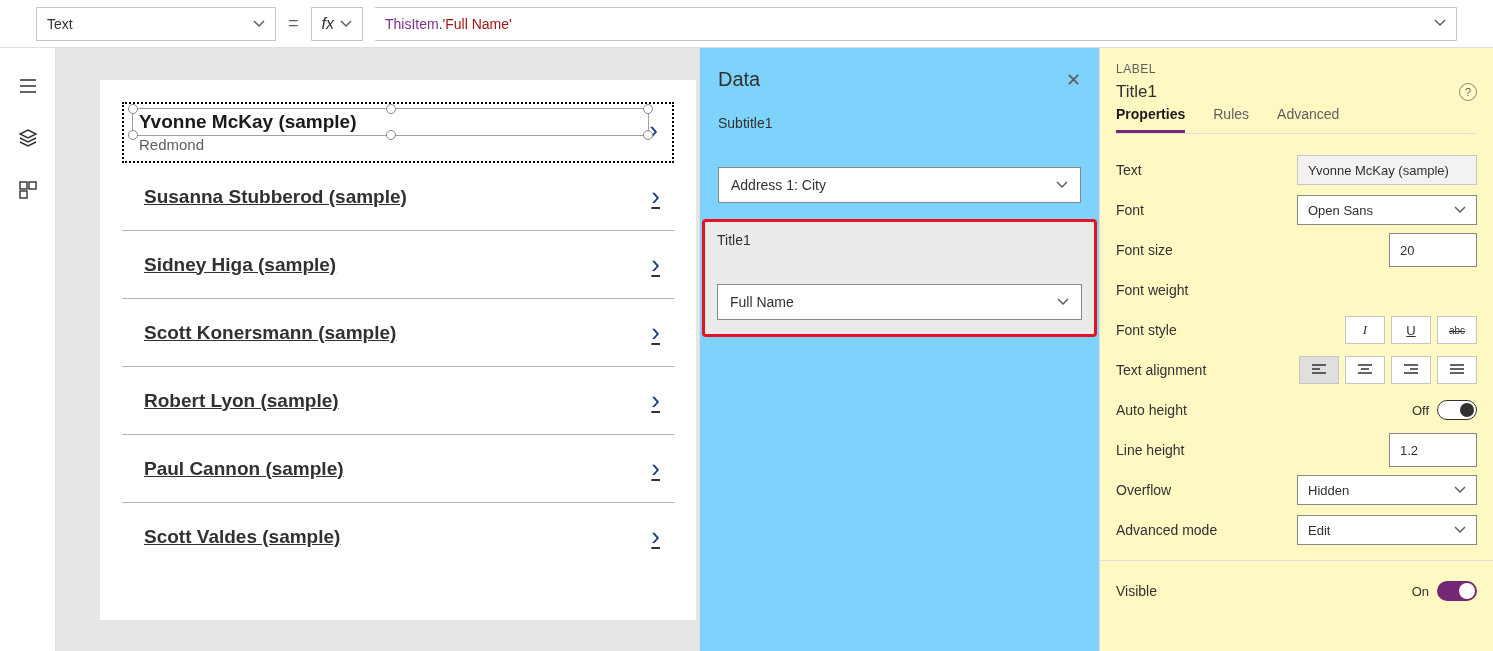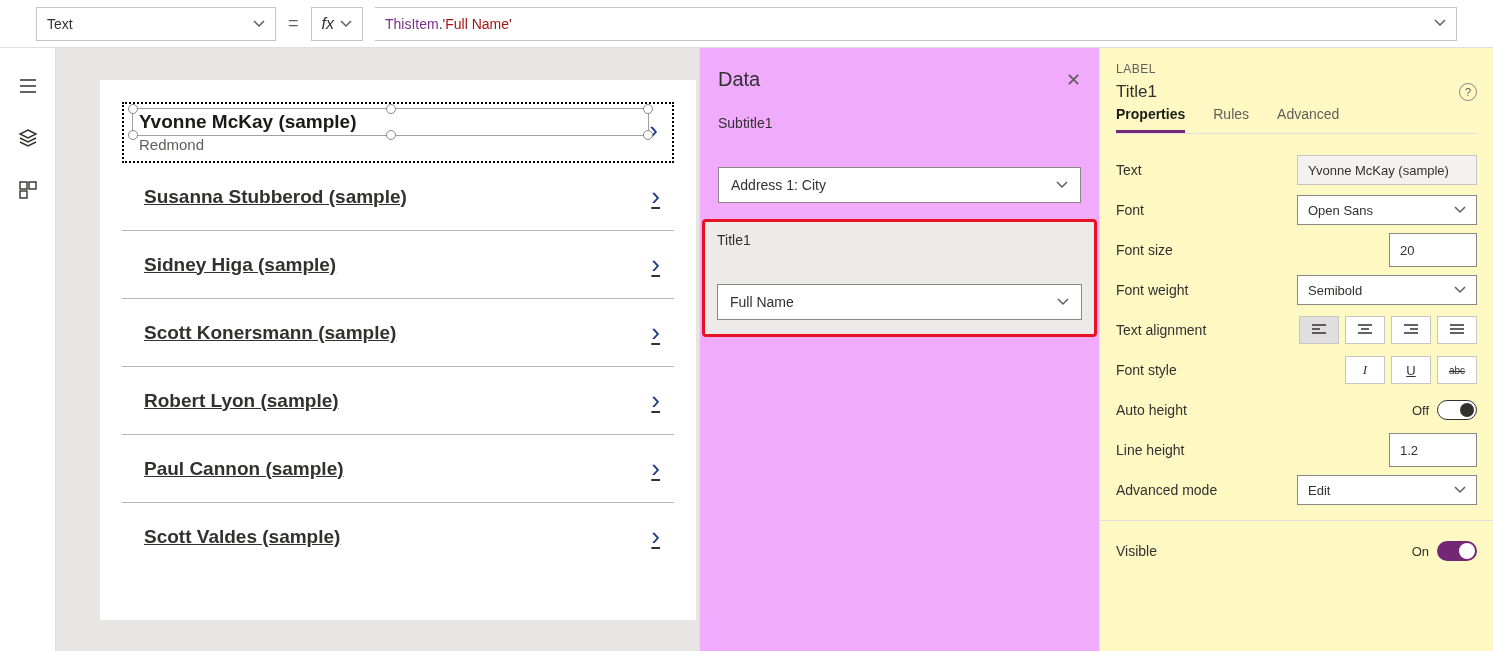--- a/index.html
+++ b/index.html
@@ -28,21 +28,21 @@
   .gal-title { font-size:19px; font-weight:600; color:#1b1a19; border:1px solid #a0a0a0; padding:2px 6px; position:relative; }
   .handle { position:absolute; width:10px; height:10px; border:1px solid #888; background:#fff; border-radius:50%; }
   .h-tl{top:-5px;left:-5px;} .h-tm{top:-5px;left:50%;margin-left:-5px;} .h-tr{top:-5px;right:-5px;}
   .h-bl{bottom:-5px;left:-5px;} .h-bm{bottom:-5px;left:50%;margin-left:-5px;} .h-br{bottom:-5px;right:-5px;}
   .gal-sub { font-size:15px; color:#605e5c; padding-left:7px; }
   .gal-row { border-bottom:1px solid #b9b7b5; padding:18px 14px 18px 22px; display:flex; align-items:center;text-decoration:underline; }
   .gal-row .t { font-size:19px; font-weight:600; flex:1; }
   .chev { color:#1b3a8a; font-size:26px; font-weight:300; }
 
   
-  .data-pane { position:absolute; right:0; top:0; bottom:0; width:400px; background:#f0abfc; border-left:1px solid #e1dfdd; padding:20px 18px; }
+  .data-pane { position:absolute; right:0; top:0; bottom:0; width:400px; background:#7dd3fc; border-left:1px solid #e1dfdd; padding:20px 18px; }
   .dp-head { display:flex; justify-content:space-between; align-items:center; font-size:20px; margin-bottom:24px; }
   .dp-close { font-size:18px; cursor:pointer; color:#605e5c; }
   .dp-label { font-size:14px; color:#323130; margin-bottom:6px; }
   .dp-dd { border:1px solid #8a8886; height:36px; display:flex; align-items:center; justify-content:space-between; padding:0 12px; font-size:14px; background:#fff;margin-top:36px; }
   .dp-block { margin-bottom:16px; }
   .dp-hl { border:3px solid #e81123; border-radius:4px; padding:10px 12px 14px; background:#edebe9; margin-left:-16px; margin-right:-16px; }
 
   
   .props { width:394px; border-left:1px solid #e1dfdd; background:#fef9c3; display:flex; flex-direction:column; }
   .props-top { padding:14px 16px 0; }
@@ -211,74 +211,77 @@
           </div>
         </div>
       <div class="prow">
           <span>Font size</span>
         <div class="pval-num">
             <span>20</span>
           </div>
         </div>
       <div class="prow">
           <span>Font weight</span>
-        <div class="pval-dd">
-            <span>Semibold</span>
-            <svg class="dd">
-              <path d="M1 3 L6 8 L11 3"></path>
-            </svg>
-          </div>
-        </div>
-      <div class="prow">
-          <span>Text alignment</span>
-        <div class="btn-grp">
-          <div class="mini active">
-              <svg width="16" height="12" stroke="#323130" stroke-width="1.5">
-                <path d="M1 1h14M1 5h8M1 9h14"></path>
-              </svg>
-            </div>
-          <div class="mini">
-              <svg width="16" height="12" stroke="#323130" stroke-width="1.5">
-                <path d="M1 1h14M4 5h8M1 9h14"></path>
-              </svg>
-            </div>
-          <div class="mini">
-              <svg width="16" height="12" stroke="#323130" stroke-width="1.5">
-                <path d="M1 1h14M7 5h8M1 9h14"></path>
-              </svg>
-            </div>
-          <div class="mini">
-              <svg width="16" height="12" stroke="#323130" stroke-width="1.5">
-                <path d="M1 1h14M1 5h14M1 9h14"></path>
-              </svg>
-            </div>
-        </div>
         </div>
       <div class="prow">
           <span>Font style</span>
         <div class="btn-grp">
           <div class="mini" style="font-style:italic;font-family:serif">I</div>
           <div class="mini" style="text-decoration:underline">U</div>
           <div class="mini" style="text-decoration:line-through;font-size:10px">abc</div>
         </div>
         </div>
       <div class="prow">
+          <span>Text alignment</span>
+        <div class="btn-grp">
+          <div class="mini active">
+              <svg width="16" height="12" stroke="#323130" stroke-width="1.5">
+                <path d="M1 1h14M1 5h8M1 9h14"></path>
+              </svg>
+            </div>
+          <div class="mini">
+              <svg width="16" height="12" stroke="#323130" stroke-width="1.5">
+                <path d="M1 1h14M4 5h8M1 9h14"></path>
+              </svg>
+            </div>
+          <div class="mini">
+              <svg width="16" height="12" stroke="#323130" stroke-width="1.5">
+                <path d="M1 1h14M7 5h8M1 9h14"></path>
+              </svg>
+            </div>
+          <div class="mini">
+              <svg width="16" height="12" stroke="#323130" stroke-width="1.5">
+                <path d="M1 1h14M1 5h14M1 9h14"></path>
+              </svg>
+            </div>
+        </div>
+        </div>
+      <div class="prow">
           <span>Auto height</span>
         <div class="toggle">
             <span>Off</span>
             <div class="sw off"></div>
           </div>
         </div>
       <div class="prow">
           <span>Line height</span>
         <div class="pval-num">
             <span>1.2</span>
           </div>
         </div>
       <div class="prow">
+          <span>Overflow</span>
+        <div class="pval-dd">
+            <span>Hidden</span>
+            <svg class="dd">
+              <path d="M1 3 L6 8 L11 3"></path>
+            </svg>
+          </div>
+        </div>
+      <div class="prow">
           <span>Advanced mode</span>
         <div class="pval-dd">
             <span>Edit</span>
             <svg class="dd">
               <path d="M1 3 L6 8 L11 3"></path>
             </svg>
           </div>
         </div>
       <div class="divider"></div>
       <div class="prow">

